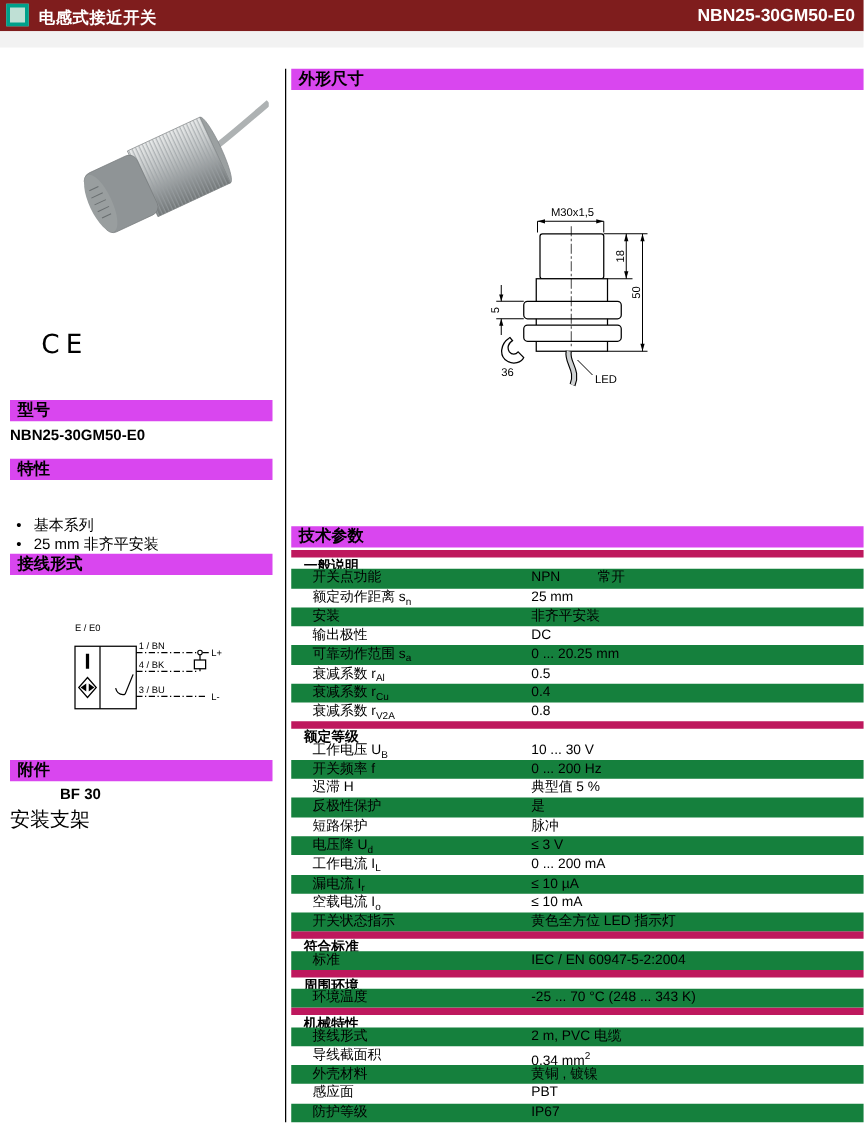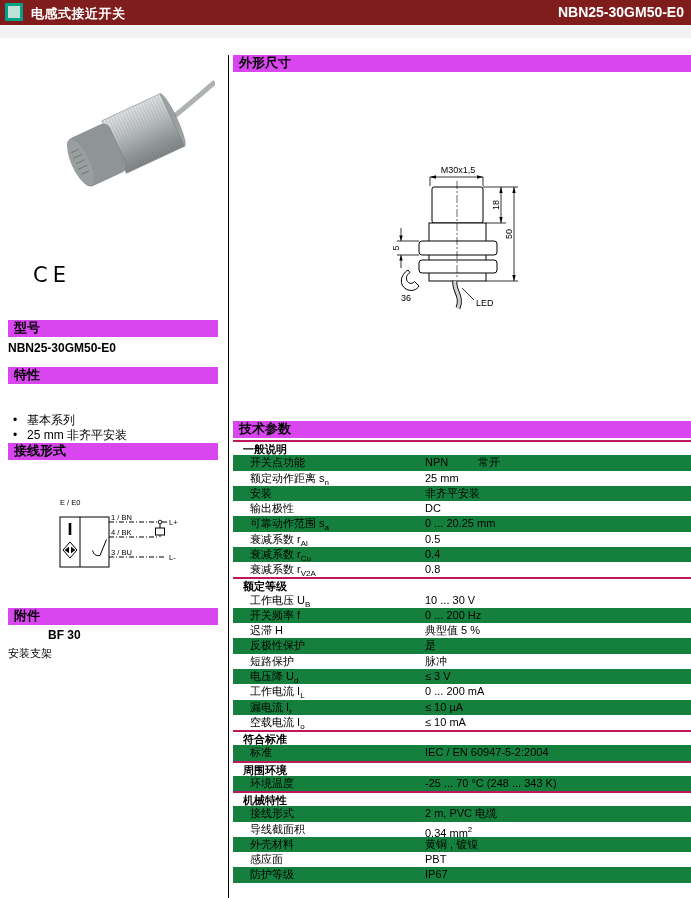--- a/index.html
+++ b/index.html
@@ -21,30 +21,30 @@
   .secbar.right { left:233px; width:458px; }
   .divider { position:absolute; left:228px; top:55px; width:1px; height:843px; background:#000; }
   
   .model-text { position:absolute; left:8px; top:341px; font-size:12px; font-weight:bold; }
   .features { position:absolute; left:8px; top:386px; width:210px;margin-top:27px; }
   .feature-item { position:relative; padding-left:19px; font-size:12px; height:15px; line-height:15px; }
   .feature-item::before { content:"\2022"; position:absolute; left:5px; top:0; }
   .ce-mark { position:absolute; left:33px; top:263px; font-size:21px; letter-spacing:5px;
              font-family:"DejaVu Sans",sans-serif; }
   .bf30 { position:absolute; left:8px; top:628px; font-size:12px; font-weight:bold;padding-left:40px; }
-  .bracket { position:absolute; left:8px; top:646px; font-size:11px; }
+  .bracket { position:absolute; left:8px; top:646px; font-size:16px; }
   
   .product-photo { position:absolute; left:25px; top:68px; }
   .wiring-svg { position:absolute; left:55px; top:494px; }
   .dim-svg { position:absolute; left:370px; top:158px; }
   text { font-family:"Liberation Sans","DejaVu Sans",sans-serif; }
   
   .spec-table { position:absolute; left:233px; top:440px; width:458px; font-size:11px; }
   .spec-subheader { height:15.27px; box-sizing:border-box; line-height:14px; font-weight:bold;
-                    border-top:2px solid #be185d; padding-left:10px; }
+                    border-top:6px solid #be185d; padding-left:10px; }
   .spec-row { position:relative; height:15.27px; line-height:15px; }
   .spec-row.shade { background:#15803d; }
   .spec-label { position:absolute; left:17px; white-space:nowrap; }
   .spec-value { position:absolute; left:192px; white-space:nowrap; }
   .spec-value2 { position:absolute; left:245px; white-space:nowrap; }
   sub { font-size:8px; }
   sup { font-size:8px; }
 </style>
 </head>
 <body>
@@ -263,20 +263,24 @@
       <span class="spec-value">0 ... 200 mA</span>
     </div>
     <div class="spec-row shade">
       <span class="spec-label">漏电流 I<sub>r</sub></span>
       <span class="spec-value">≤ 10 µA</span>
     </div>
     <div class="spec-row">
       <span class="spec-label">空载电流 I<sub>o</sub></span>
       <span class="spec-value">≤ 10 mA</span>
     </div>
+    <div class="spec-row shade">
+      <span class="spec-label">开关状态指示</span>
+      <span class="spec-value">黄色全方位 LED 指示灯</span>
+    </div>
     <div class="spec-subheader">符合标准</div>
     <div class="spec-row shade">
       <span class="spec-label">标准</span>
       <span class="spec-value">IEC / EN 60947-5-2:2004</span>
     </div>
     <div class="spec-subheader">周围环境</div>
     <div class="spec-row shade">
       <span class="spec-label">环境温度</span>
       <span class="spec-value">-25 ... 70 °C (248 ... 343 K)</span>
     </div>

